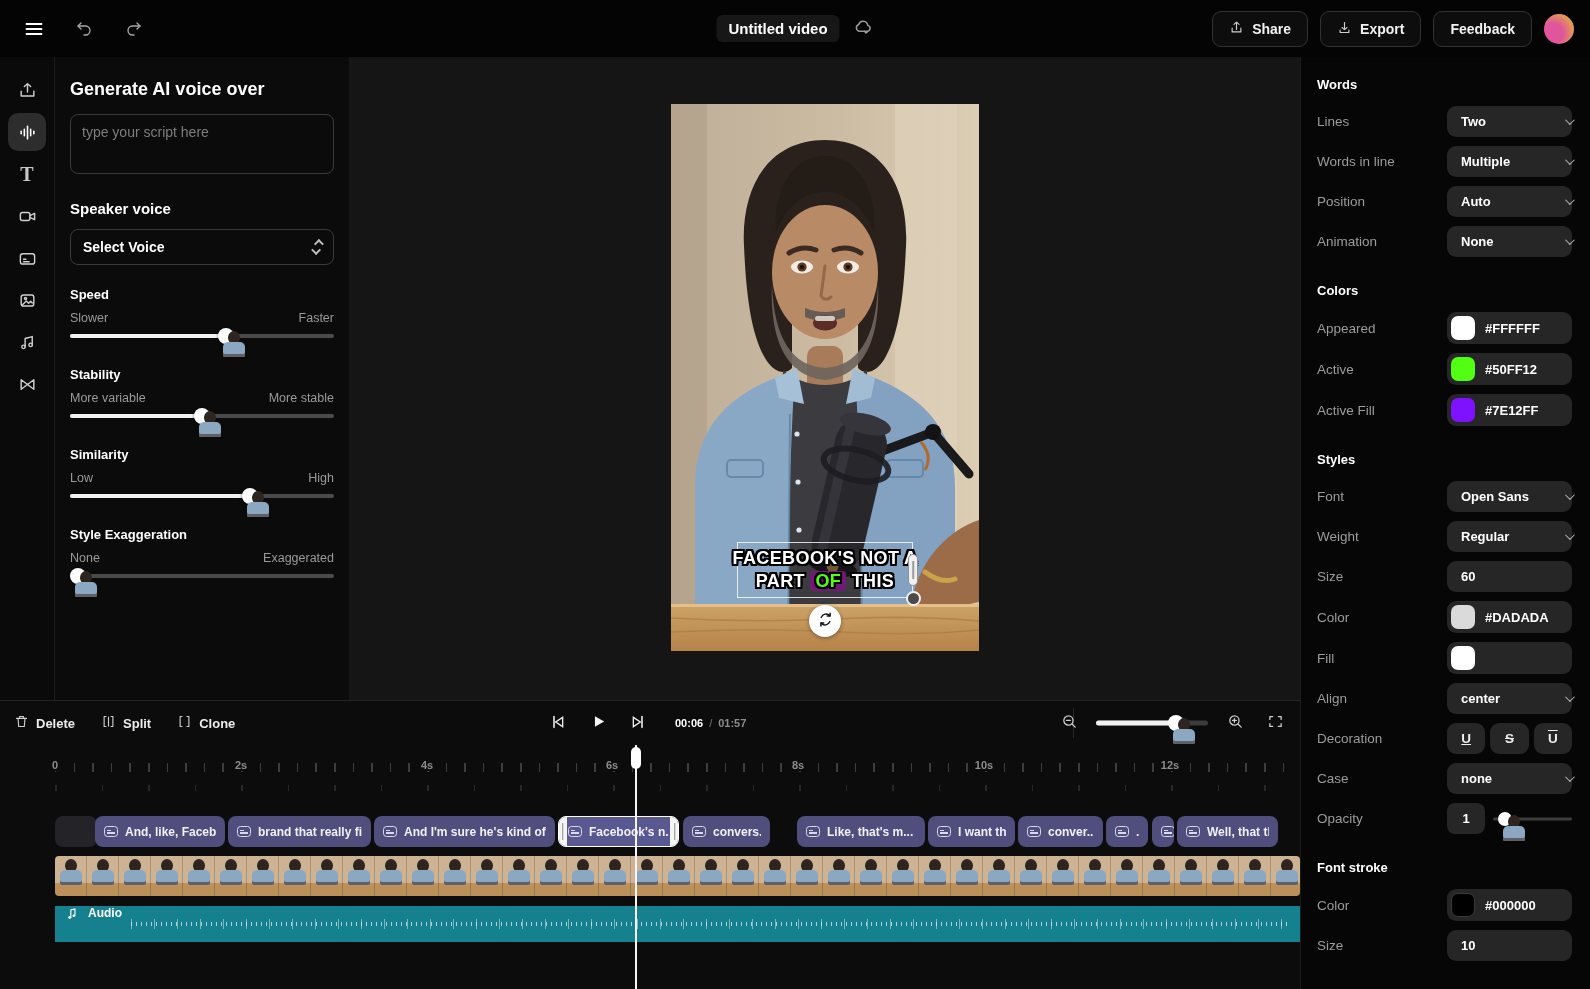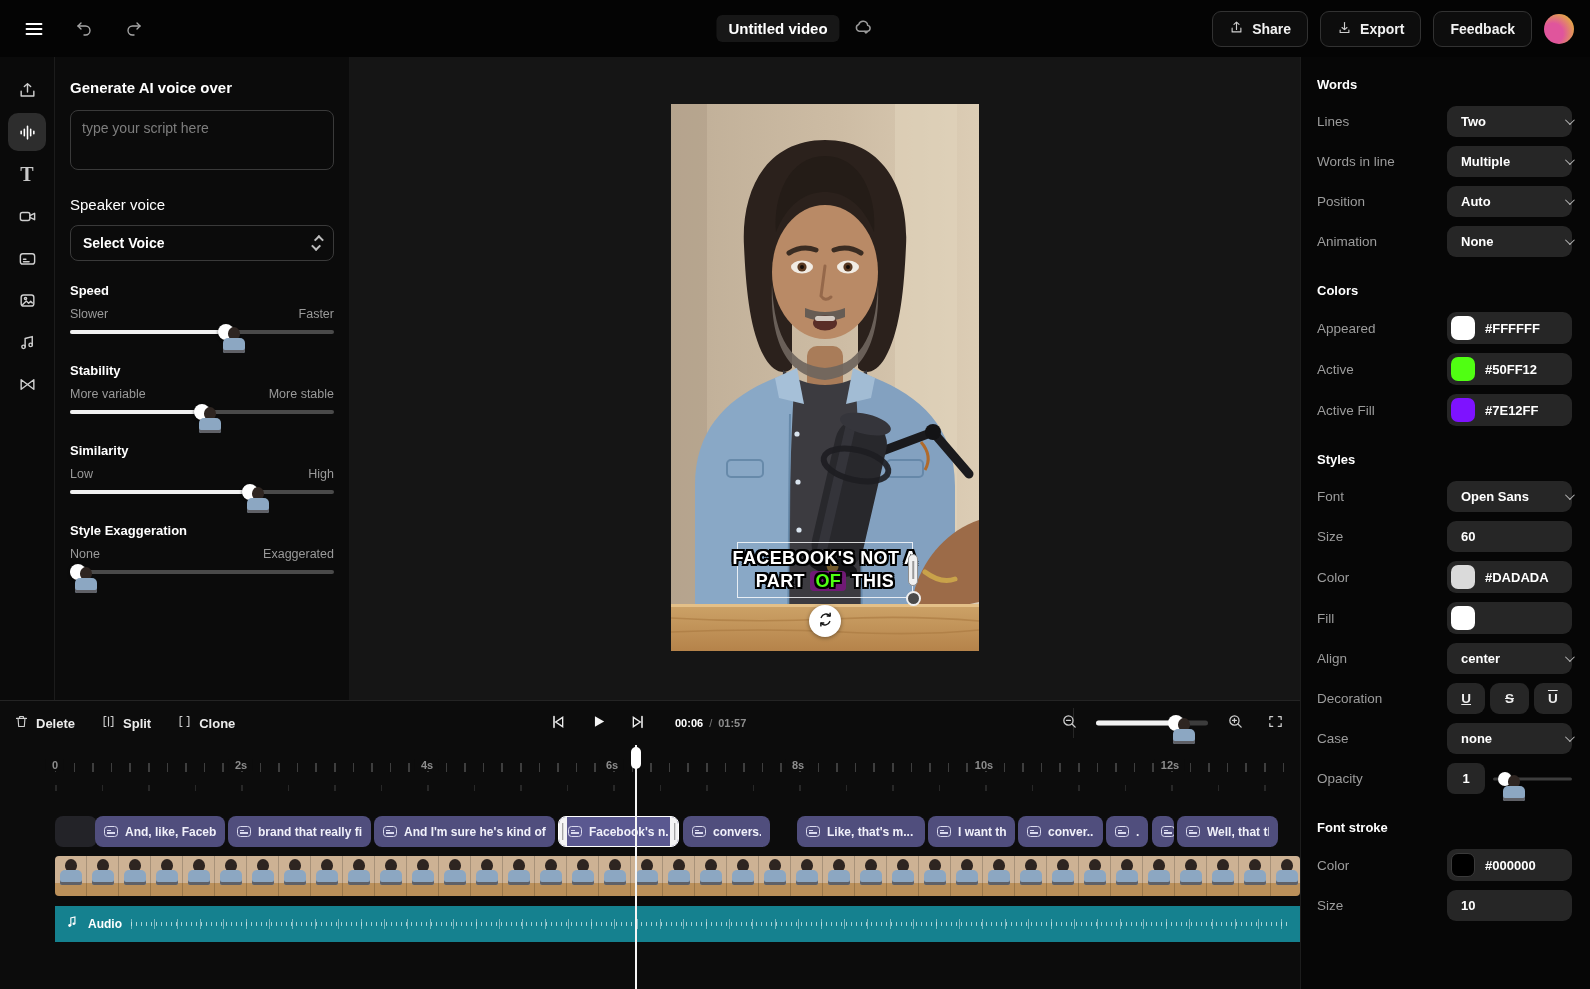--- a/index.html
+++ b/index.html
@@ -25,24 +25,24 @@
 
   
   .rail { width:55px; background:#0a0a0a; border-right:1px solid #1c1c1c; display:flex; flex-direction:column; align-items:center; padding-top:14px; gap:4px; }
   .rail-btn { width:38px; height:38px; border-radius:10px; display:flex; align-items:center; justify-content:center; color:#b9b9b9; cursor:pointer; }
   .rail-btn.active { background:#2d2d2d; color:#fff; }
   .rail-btn svg { display:block; }
   .glyphT { font-family:"Liberation Serif", serif; font-size:20px; font-weight:700; color:#c9c9c9; }
 
   
   .voice-panel { width:295px; background:#0b0b0b; border-right:1px solid #161616; padding:22px 15px 0 15px; }
-  .vp-title { font-size:15px; font-weight:700; margin-bottom:14px; }
+  .vp-title { font-size:18px; font-weight:700; margin-bottom:14px; }
   .script-box { width:100%; height:60px; background:transparent; border:1px solid #3a3a3a; border-radius:8px; color:#ddd; font-family:"Liberation Sans", sans-serif; font-size:14px; padding:9px 11px; resize:none; outline:none; }
   .script-box::placeholder { color:#7e7e7e; }
-  .vp-sub { font-size:15px; font-weight:400; margin:22px 0 12px; }
+  .vp-sub { font-size:15px; font-weight:700; margin:22px 0 12px; }
   .voice-select { display:flex; align-items:center; justify-content:space-between; height:36px; border:1px solid #3a3a3a; border-radius:8px; padding:12px 12px; cursor:pointer; }
   .voice-select .vs-label { font-size:14px; font-weight:600; color:#fff; }
   .updown { display:flex; flex-direction:column; gap:2px; }
   .updown i { width:7px; height:7px; border:solid #bdbdbd; border-width:2px 2px 0 0; display:block; }
   .updown i.up { transform:rotate(-45deg) translateY(2px); }
   .updown i.dn { transform:rotate(135deg) translateY(2px); }
   .param { margin-top:22px; }
   .param-title { font-size:13px; font-weight:700; }
   .param-ends { display:flex; justify-content:space-between; color:#9a9a9a; font-size:12.5px; margin:9px 0 2px; }
   .slider { position:relative; height:18px; cursor:pointer; }
@@ -123,21 +123,21 @@
   .trim { position:absolute; top:-1px; bottom:-1px; width:9px; background:#f4f4f4; cursor:ew-resize; z-index:2; }
   .trim::after { content:""; position:absolute; left:50%; top:7px; bottom:7px; width:1.5px; background:#8a8a8a; transform:translateX(-50%); }
   .trim.left { left:-1px; border-radius:8px 0 0 8px; }
   .trim.right { right:-1px; border-radius:0 8px 8px 0; }
 
   .thumbs-row { position:absolute; top:155px; left:55px; right:0; height:40px; display:flex; overflow:hidden; border-radius:4px; }
   .thumb { flex:none; width:32px; height:40px; position:relative; background:linear-gradient(#cdb294 0 68%, #bb905a 68% 100%); border-right:1px solid rgba(0,0,0,.18); }
   .thumb::before { content:""; position:absolute; left:10px; top:3px; width:12px; height:13px; border-radius:50% 50% 46% 46%; background:#2e2521; }
   .thumb::after { content:""; position:absolute; left:5px; top:14px; width:22px; height:15px; border-radius:5px 5px 2px 2px; background:#8ca7c2; box-shadow:inset 0 -3px 0 #5f6066; }
 
-  .audio-row { position:absolute; top:205px; left:55px; right:0; height:36px; background:#15818f; border-radius:0; display:flex; align-items:center; gap:9px; padding:0 10px; overflow:hidden; }
+  .audio-row { position:absolute; top:205px; left:55px; right:0; height:36px; background:#15818f; border-radius:0; display:flex; gap:9px; padding:0 10px; overflow:hidden; }
   .audio-label { font-size:12px; font-weight:700; color:#fff; }
   .waveform { flex:1; height:10px; align-self:center; opacity:.85;
     background:
       repeating-linear-gradient(90deg, rgba(255,255,255,.75) 0 1px, transparent 1px 5px),
       repeating-linear-gradient(90deg, rgba(255,255,255,.5) 0 1px, transparent 1px 23px);
     background-size:100% 4px, 100% 10px; background-position:0 3px, 0 0; background-repeat:no-repeat; }
 
   .playhead { position:absolute; top:44px; bottom:0; width:2px; background:#f5f5f5; z-index:5; }
   .playhead .ph-handle { position:absolute; top:2px; left:50%; transform:translateX(-50%); width:10px; height:22px; background:#fff; border-radius:5px; cursor:ew-resize; }
 
@@ -698,20 +698,27 @@
       <div class="rp-section">
         <h3 class="rp-title">Styles</h3>
         <div class="rp-row">
             <span class="rp-label">Font</span>
           <div class="rp-control pill">
               <span class="pv">Open Sans</span>
               <span class="chev"></span>
             </div>
           </div>
         <div class="rp-row">
+            <span class="rp-label">Weight</span>
+          <div class="rp-control pill">
+              <span class="pv">Regular</span>
+              <span class="chev"></span>
+            </div>
+          </div>
+        <div class="rp-row">
             <span class="rp-label">Size</span>
           <input class="num-input" value="60" style="">
           </div>
         <div class="rp-row">
             <span class="rp-label">Color</span>
           <div class="rp-control swatch-pill">
               <span class="swatch" style="background: rgb(218, 218, 218);"></span>
               <span class="hexv">#DADADA</span>
             </div>
           </div>

